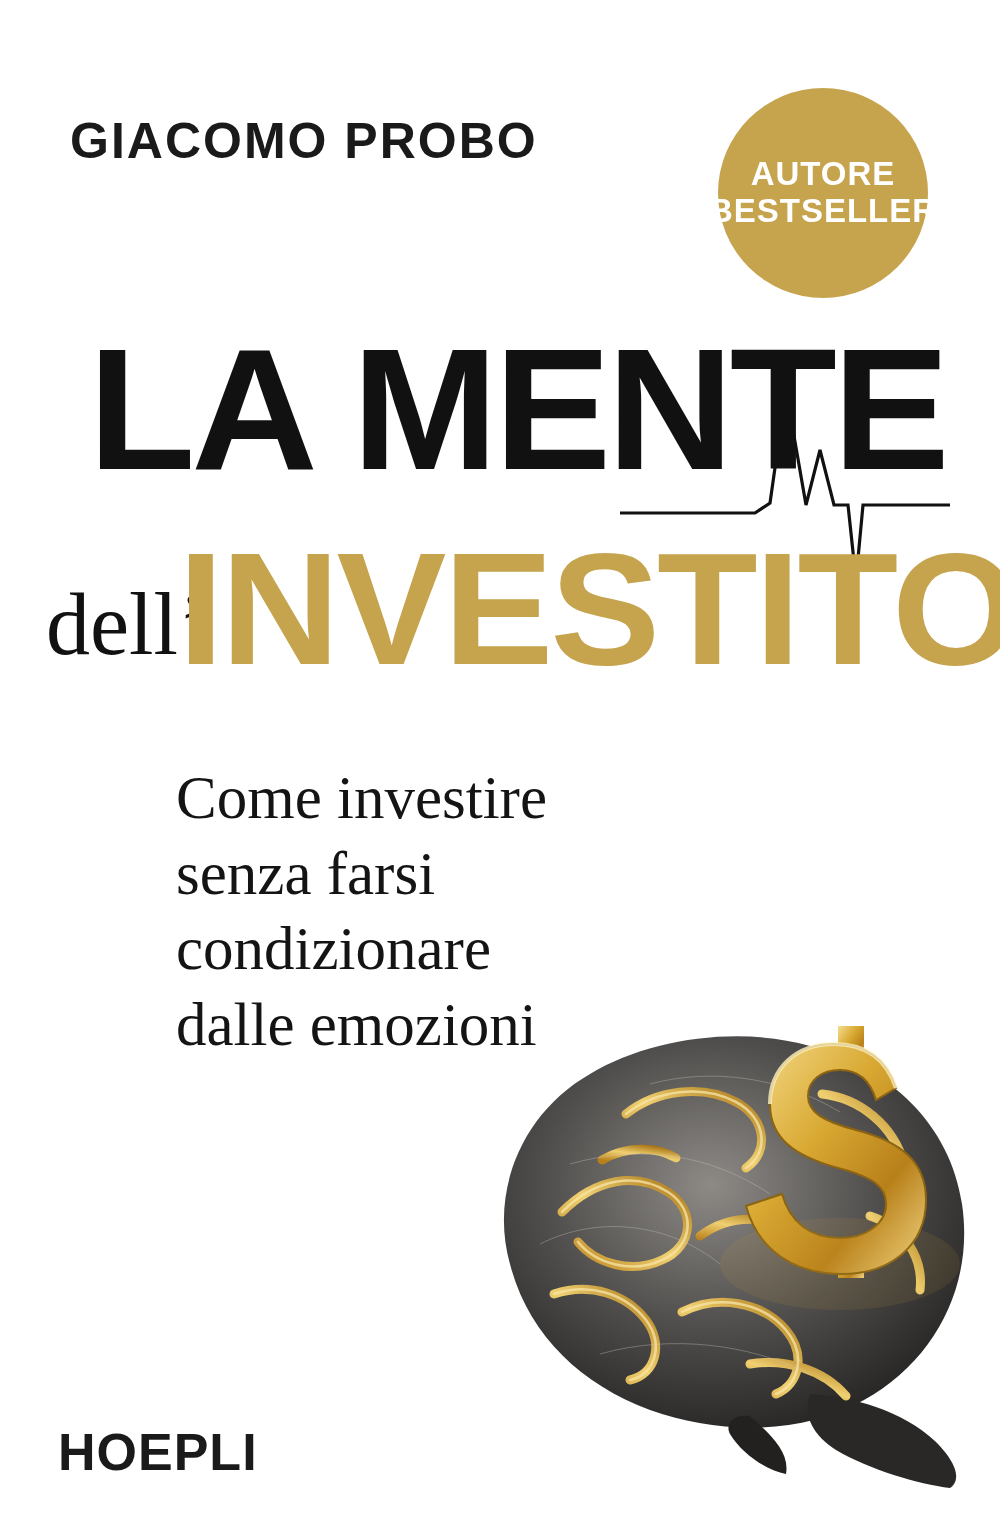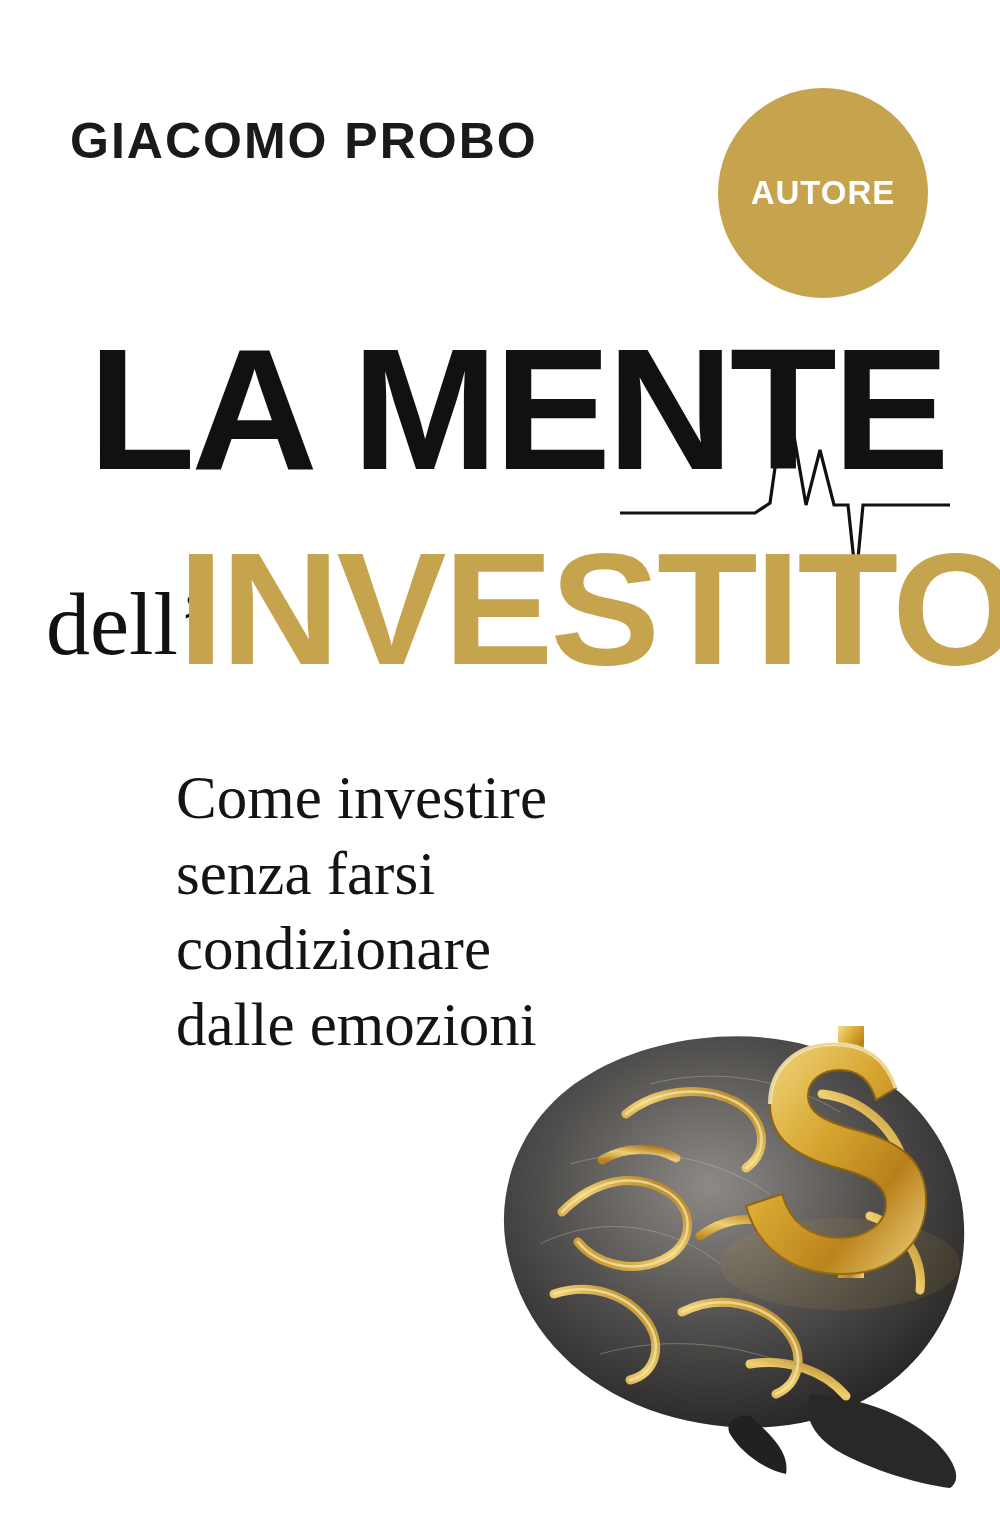--- a/index.html
+++ b/index.html
@@ -158,20 +158,21 @@
 </style>
 </head>
 <body>
 
 <div class="cover">
 
   <div class="author">GIACOMO PROBO</div>
 
   <div class="badge">
     <div class="line1">AUTORE</div>
+    <div class="line2">BESTSELLER</div>
   </div>
 
   <svg class="pulse" viewBox="0 0 330 240">
     <path d="M0 158 L135 158 L150 148 L166 35 L186 150 L200 95 L214 150 L228 150 L236 225 L243 150 L330 150" fill="none" stroke="#111111" stroke-width="3.2" stroke-linejoin="miter"></path>
   </svg>
 
   <div class="title-wrap">
     <div class="title-line1">LA MENTE</div>
     <div class="title-line2">
       <span class="dell">dell’</span>
@@ -246,14 +247,15 @@
                  L0 180 C12 224 48 248 96 248 C146 248 180 218 180 174
                  C180 136 156 116 110 104 C76 95 62 86 62 70 C62 54 76 44 94 44
                  C112 44 124 54 130 74 Z" fill="url(#goldGrad)" stroke="#8c6412" stroke-width="2"></path>
         <path d="M150 62 C140 32 118 18 88 18 C50 18 24 42 24 78" fill="none" stroke="#fdf0c0" stroke-width="4" opacity="0.8"></path>
       </g>
 
       <ellipse cx="390" cy="300" rx="120" ry="46" fill="#d9a93a" opacity="0.10"></ellipse>
     </svg>
   </div>
 
+  <div class="publisher">HOEPLI</div>
 
 </div>
 
 </body></html>

